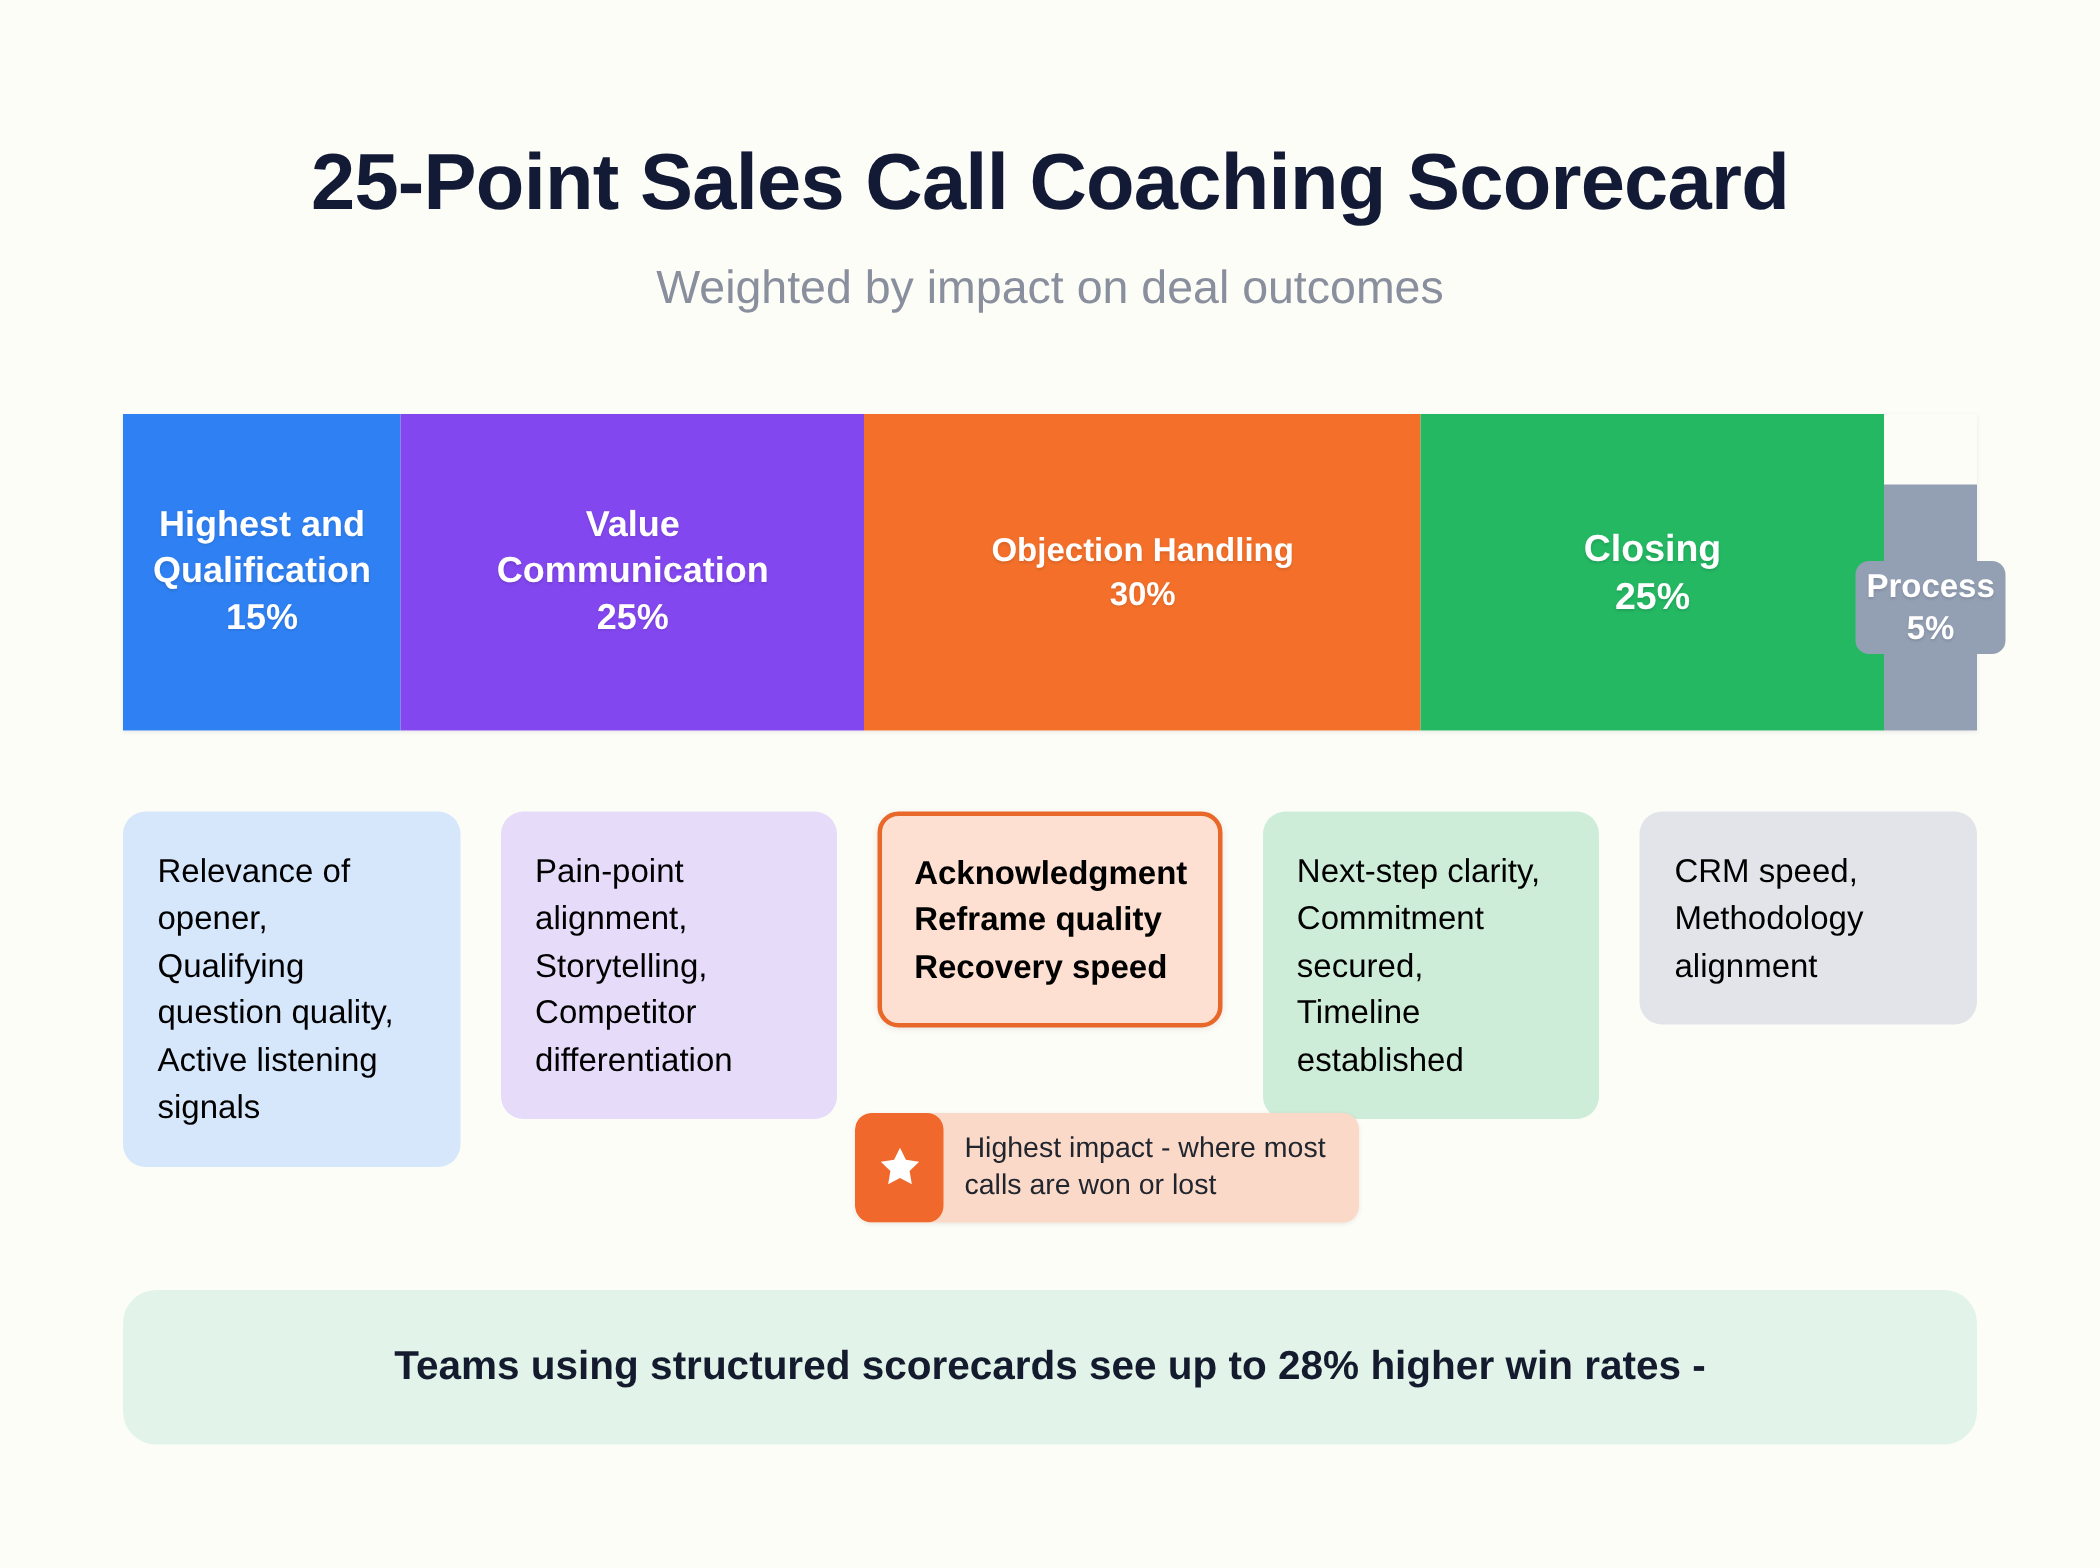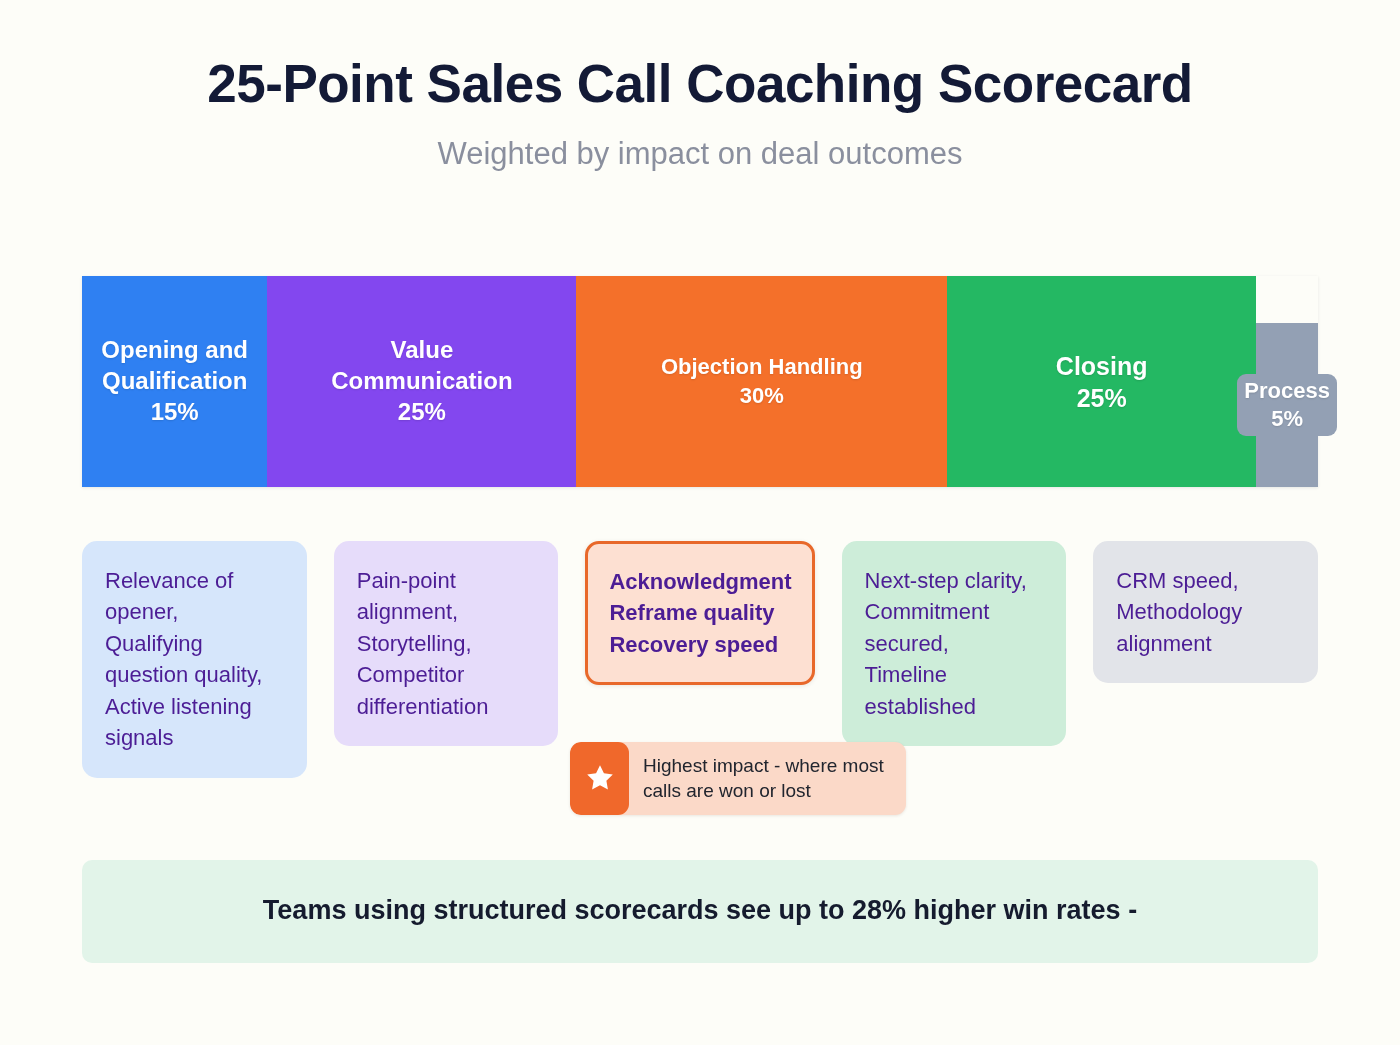--- a/index.html
+++ b/index.html
@@ -24,21 +24,21 @@
   
   .header {
     position: absolute;
     left: 0;
     top: 0;
     width: 1400px;
     text-align: center;
   }
   .page-title {
     margin: 0;
-    padding-top: 54px;
+    padding-top: 92px;
     font-size: 53px;
     font-weight: 700;
     letter-spacing: -0.5px;
     color: #131a36;
     line-height: 1.12;
   }
   .page-subtitle {
     margin: 0;
     padding-top: 22px;
     font-size: 31px;
@@ -107,21 +107,21 @@
     display: flex;
     align-items: flex-start;
     gap: 27px;
   }
   .card {
     box-sizing: border-box;
     border-radius: 15px;
     padding: 24px 22px 24px 23px;
     font-size: 22px;
     line-height: 1.43;
-    color: #4c1d95;
+    color: #000000;
     flex: 1 1 0;
   }
   .card.blue   { background: #d6e6fb; }
   .card.purple { background: #e6dcfa; }
   .card.green  { background: #cdedd9; }
   .card.grey   { background: #e2e4e9; }
   .card.orange {
     background: #fde0d2;
     border: 3px solid #e8682a;
     font-weight: 700;
@@ -164,21 +164,21 @@
   .callout-line { display: block; white-space: nowrap; }
 
   
   .banner {
     position: absolute;
     left: 82px;
     top: 860px;
     width: 1236px;
     box-sizing: border-box;
     background: #e2f4e9;
-    border-radius: 10px;
+    border-radius: 22px;
     padding: 31px 40px 33px 40px;
     text-align: center;
     font-size: 27px;
     font-weight: 700;
     line-height: 1.44;
     color: #151b2e;
   }
   .banner-line { display: block; }
 </style>
 </head>
@@ -188,21 +188,21 @@
 
   <div class="header">
     <h1 class="page-title">25-Point Sales Call Coaching Scorecard</h1>
     <p class="page-subtitle">Weighted by impact on deal outcomes</p>
   </div>
 
   <div class="weight-bar">
 
     <div class="seg w15">
       <span class="seg-inner">
-        <span class="seg-name">Opening and</span>
+        <span class="seg-name">Highest and</span>
         <span class="seg-name">Qualification</span>
         <span class="seg-pct">15%</span>
       </span>
     </div>
 
     <div class="seg w25">
       <span class="seg-inner">
         <span class="seg-name">Value</span>
         <span class="seg-name">Communication</span>
         <span class="seg-pct">25%</span>

